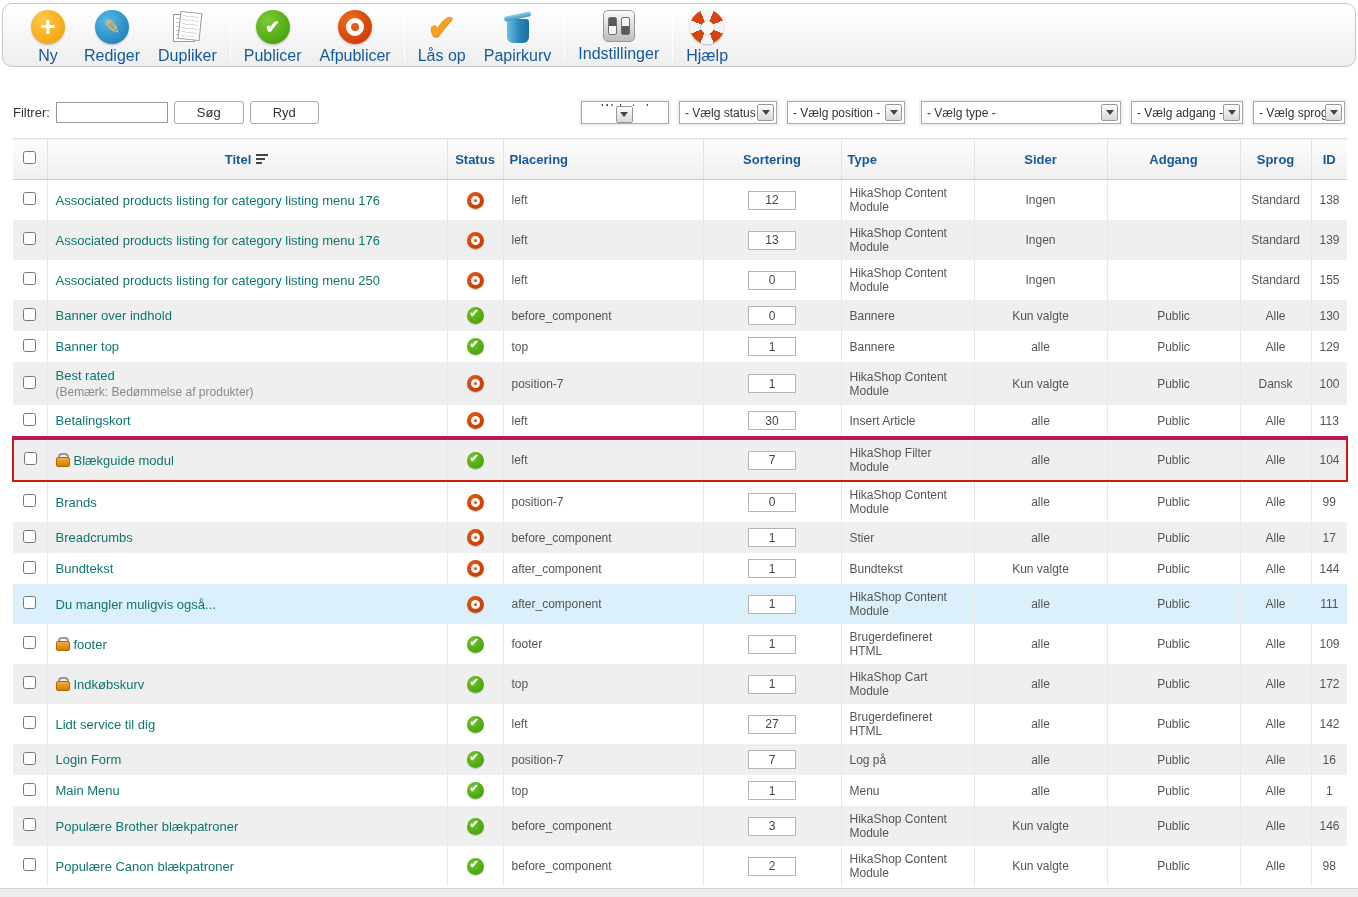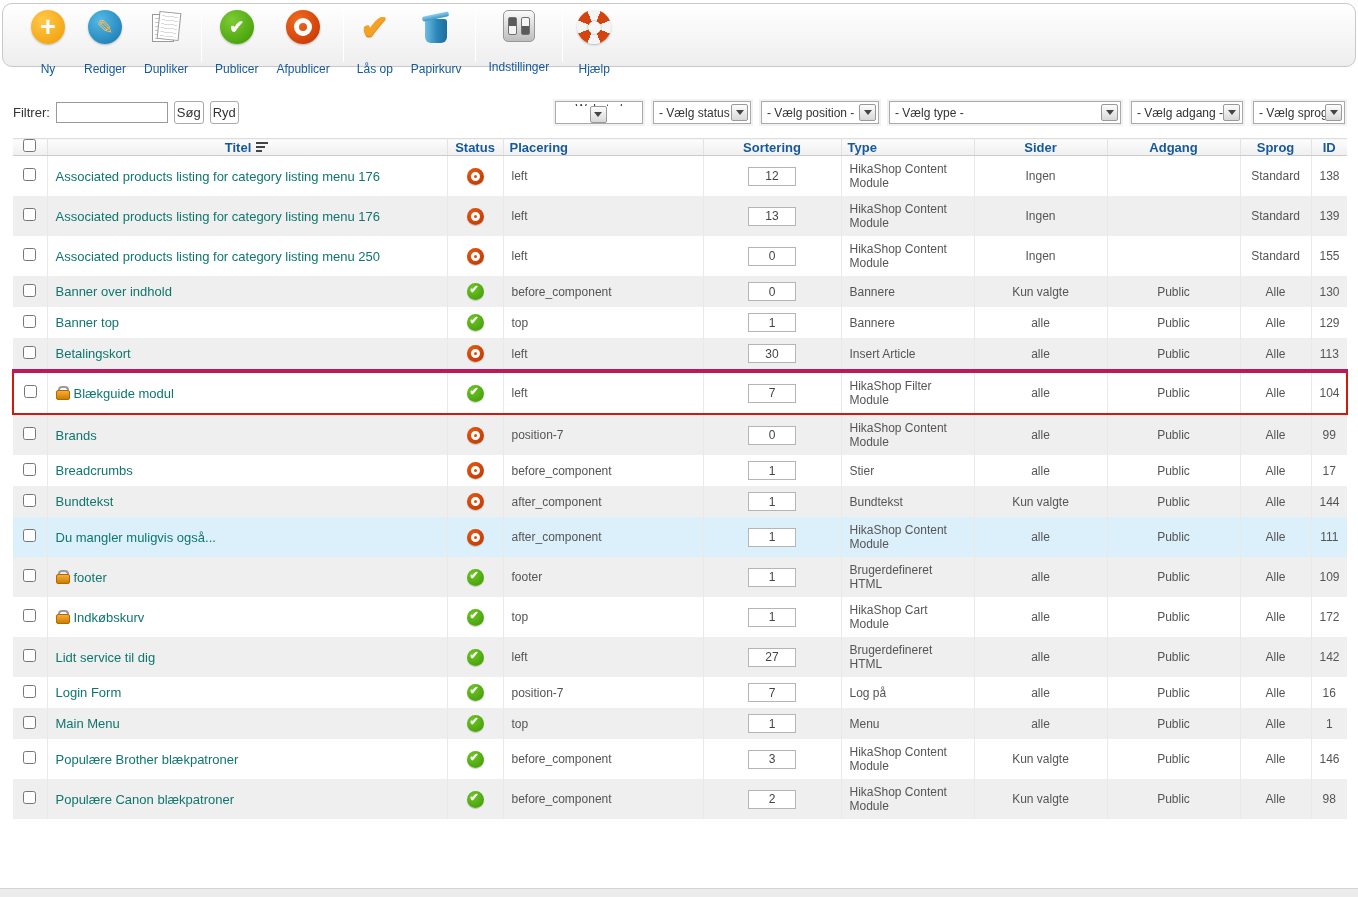--- a/index.html
+++ b/index.html
@@ -19,21 +19,21 @@
   .module-icon { display:flex; flex-direction:column; width:46px; gap:0; }
   .module-icon .bar {
     height:11px; background:linear-gradient(#ffffff,#a8a8a8);
     border:1px solid #8a8a8a; border-radius:2px;
   }
   .module-icon .glow { height:4px; background:linear-gradient(90deg,#57b8ec,#1d8fd0); border-radius:2px; margin:1px 2px; }
   h1.page-title { font-size:20px; font-weight:bold; color:#15599b; }
 
   .toolbar { display:flex; align-items:flex-start; height:58px; padding-top:4px; }
   .tb-item { display:flex; flex-direction:column; align-items:center; min-width:54px; padding:0 9px; cursor:pointer; }
-  .tb-label { font-size:12px; color:#15599b; margin-top:18px; white-space:nowrap; }
+  .tb-label { font-size:16px; color:#15599b; margin-top:3px; white-space:nowrap; }
   .tb-icon { width:34px; height:34px; display:flex; align-items:center; justify-content:center; position:relative; }
   .tb-divider { width:1px; background:#d2d2d2; border-right:1px solid #fff; height:52px; margin:0 4px; }
 
   .icon-new { background:radial-gradient(circle at 35% 30%, #ffc84a, #ef9b00); border-radius:50%; box-shadow:0 1px 2px rgba(0,0,0,.25); }
   .icon-new::before { content:"+"; color:#fff; font-size:27px; font-weight:bold; line-height:30px; }
   .icon-edit { background:radial-gradient(circle at 35% 30%, #54b9e8, #1474ab); border-radius:50%; box-shadow:0 1px 2px rgba(0,0,0,.25); }
   .icon-edit::before { content:"✎"; color:#ffbc55; font-size:20px; }
   .icon-copy { position:relative; }
   .icon-copy::before, .icon-copy::after {
     content:""; position:absolute; width:20px; height:26px; background:#fdfdfd;
@@ -69,43 +69,43 @@
   }
   .icon-help::before { content:""; width:13px; height:13px; border-radius:50%; background:#f6f6f6; box-shadow:0 0 0 1px rgba(0,0,0,.12); }
 
   
   .filter-row { display:flex; justify-content:space-between; align-items:center; margin:34px 13px 14px 13px; }
   .filter-left { display:flex; align-items:center; gap:6px; }
   .filter-left label { color:#333; }
   .filter-input { width:112px; height:21px; border:1px solid #999; padding:0 4px; font-size:12px; }
   .btn {
     font-family:inherit; font-size:13px; color:#333; background:#fff;
-    border:1px solid #aaa; border-radius:3px; padding:3px 2px; cursor:pointer;
+    border:1px solid #aaa; border-radius:3px; padding:3px 22px; cursor:pointer;
   }
   .filter-right { display:flex; align-items:center; gap:10px; }
   .jselect {
     height:23px; border:1px solid #aaa; background:#fff; display:flex;
     align-items:center; justify-content:space-between; cursor:pointer;
     box-shadow:0 0 0 2px #f2f2f2;
   }
   .jselect-value { font-size:12px; color:#333; padding:0 5px; white-space:nowrap; overflow:hidden; }
   .jselect-btn {
     width:17px; height:17px; margin-right:2px; border:1px solid #999; border-radius:2px;
     background:linear-gradient(#fdfdfd,#d8d8d8); display:flex; align-items:center; justify-content:center; flex:none;
   }
   .jselect-btn::before { content:""; border:4px solid transparent; border-top:5px solid #444; margin-top:4px; }
   .sel-0 { width:88px;flex-direction:column; } .sel-1 { width:98px; } .sel-2 { width:118px; }
-  .sel-3 { width:232px; } .sel-4 { width:112px;align-items:center; } .sel-5 { width:92px; }
+  .sel-3 { width:200px;margin-left:6px; } .sel-4 { width:112px;align-items:center; } .sel-5 { width:92px; }
 
   
   table.modules { width:1334px; margin:0 12px; border-collapse:collapse; table-layout:fixed; }
   thead th {
     height:14px; background:linear-gradient(#fdfdfd,#efefef);
     border-top:1px solid #ddd; border-bottom:1px solid #ccc; border-right:1px solid #e3e3e3;
-    color:#15599b; font-size:13px; font-weight:bold; text-align:center; padding:0 6px;
+    color:#15599b; font-size:13px; font-weight:bold; text-align:center; padding:12px 6px;
   }
   thead th:last-child { border-right:none;text-align:center; }
   thead th.h-left { text-align:left; }
   tbody td { padding:6px 8px; font-size:12px; color:#555; border-right:1px solid #e9e9e9; vertical-align:middle; min-height:30px; }
   tbody td:last-child { border-right:none; }
   tbody tr:nth-child(even) td { background:#efefef; }
   tr.row-info td { background:#dcf0fb !important; }
   tr.row-selected td { border-top:4px solid #be185d; border-bottom:2px solid #cf1a0d; }
   tr.row-selected td:first-child { border-left:2px solid #cf1a0d; }
   tr.row-selected td:last-child { border-right:2px solid #cf1a0d; }
@@ -324,20 +324,35 @@
     <td class="c-status"><span class="status status-published"></span></td>
     <td class="c-placering">top</td>
     <td class="c-sortering"><input class="order-input" value="1" style=""></td>
     <td class="c-type">Bannere</td>
     <td class="c-sider">alle</td>
     <td class="c-adgang">Public</td>
     <td class="c-sprog">Alle</td>
     <td class="c-id">129</td>
   </tr>
 
+  <tr>
+    <td class="c-check"><input type="checkbox" style=""></td>
+    <td class="c-title">
+      <a class="row-title">Best rated</a>
+      <div class="row-note">(Bemærk: Bedømmelse af produkter)</div>
+    </td>
+    <td class="c-status"><span class="status status-unpublished"></span></td>
+    <td class="c-placering">position-7</td>
+    <td class="c-sortering"><input class="order-input" value="1" style=""></td>
+    <td class="c-type">HikaShop Content Module</td>
+    <td class="c-sider">Kun valgte</td>
+    <td class="c-adgang">Public</td>
+    <td class="c-sprog">Dansk</td>
+    <td class="c-id">100</td>
+  </tr>
 
   <tr>
     <td class="c-check"><input type="checkbox" style=""></td>
     <td class="c-title">
       <a class="row-title">Betalingskort</a>
       
     </td>
     <td class="c-status"><span class="status status-unpublished"></span></td>
     <td class="c-placering">left</td>
     <td class="c-sortering"><input class="order-input" value="30" style=""></td>

